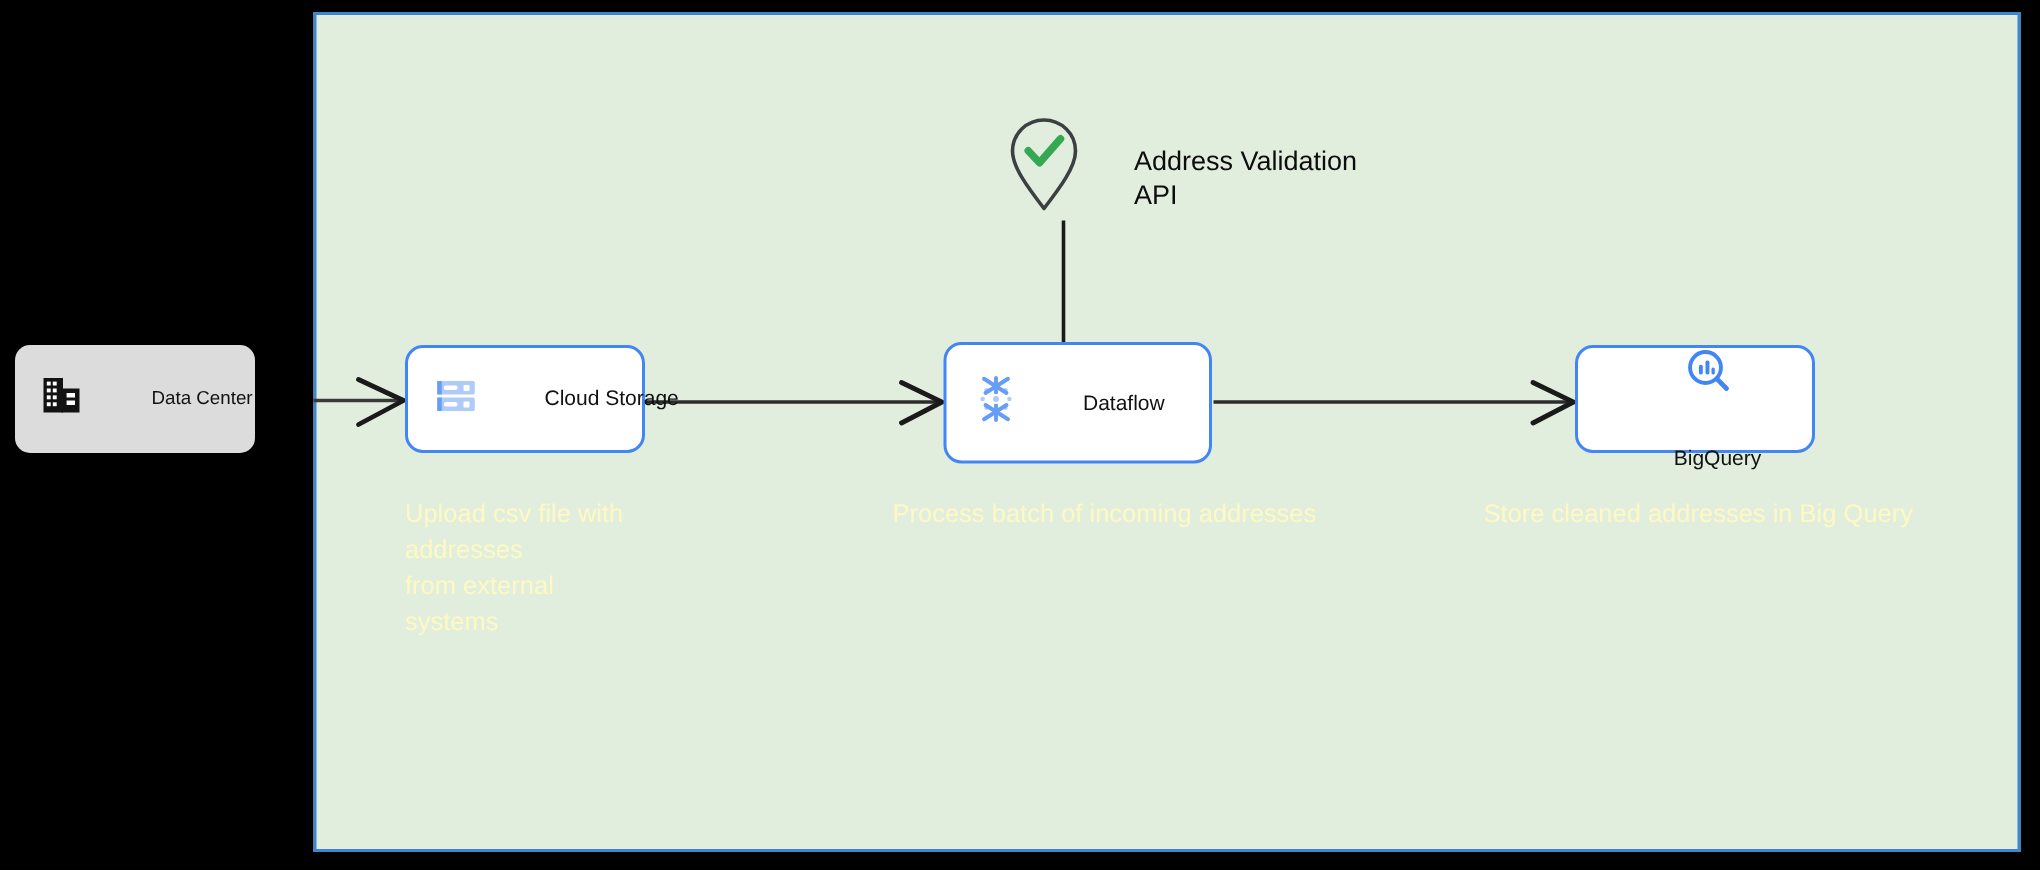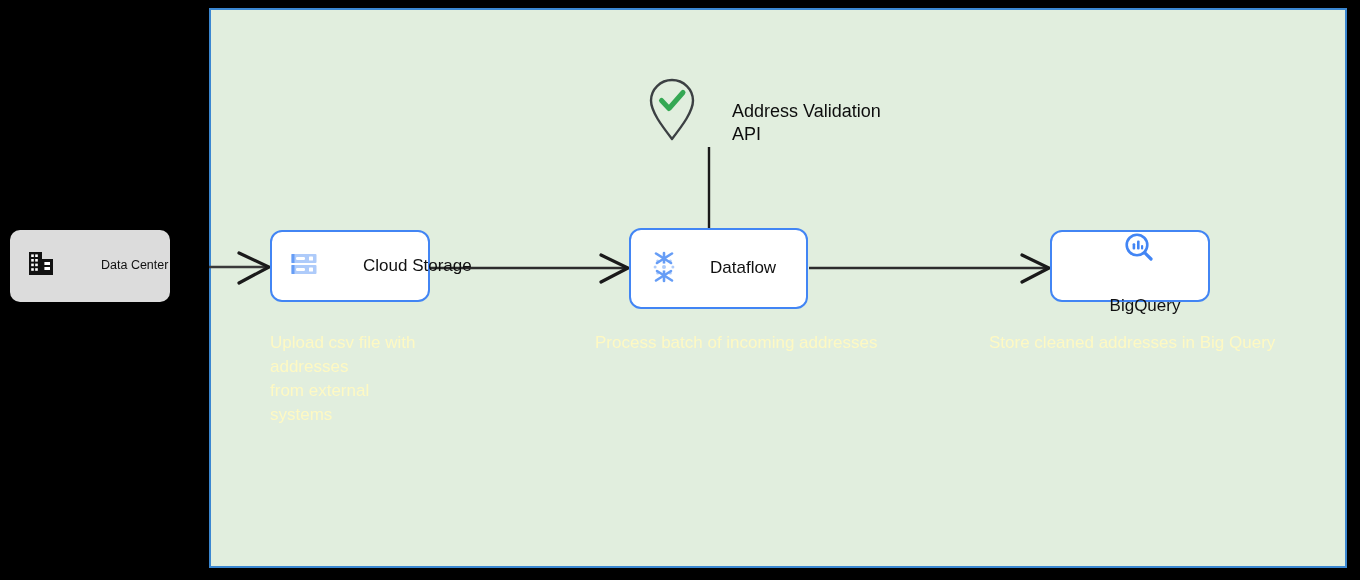--- a/index.html
+++ b/index.html
@@ -37,21 +37,21 @@
     border-radius: 12px;
     gap: 31px;
   }
 
   .node-gcp {
     background: #ffffff;
     border: 2px solid #4285f4;
   }
 
   .node-label {
-    font-size: 17px;
+    font-size: 14px;
     color: #111111;
     line-height: 1.1;
     white-space: nowrap;
   }
 
   .node-icon {
     display: block;
     flex: 0 0 auto;
   }
 
@@ -81,40 +81,40 @@
   #node-cloud-storage .node-label { margin-left: 14px; }
 
   
   #node-dataflow {
     left: 629px;
     top: 228px;
     width: 179px;
     height: 81px;
     padding-left: 18px;
   }
-  #node-dataflow .node-label { }
+  #node-dataflow .node-label { margin-left: 12px; }
 
   
   #node-bigquery {
     left: 1050px;
     top: 230px;
     width: 160px;
     height: 72px;
     padding-left: 18px;
     flex-direction: column;
   }
   #node-bigquery .node-label { margin-left: 12px; }
 
   
   #node-address-validation {
     position: absolute;
-    left: 648px;
+    left: 672px;
     top: 76px;
     display: flex;
-    align-items: flex-end;
+    align-items: center;
   }
   #node-address-validation .pin-icon { flex: 0 0 auto; margin-top: 2px; }
   #address-validation-label {
     margin-left: 36px;
     margin-top: 14px;
     font-size: 18px;
     color: #0d0d0d;
     line-height: 23px;
     white-space: pre-line;
   }

